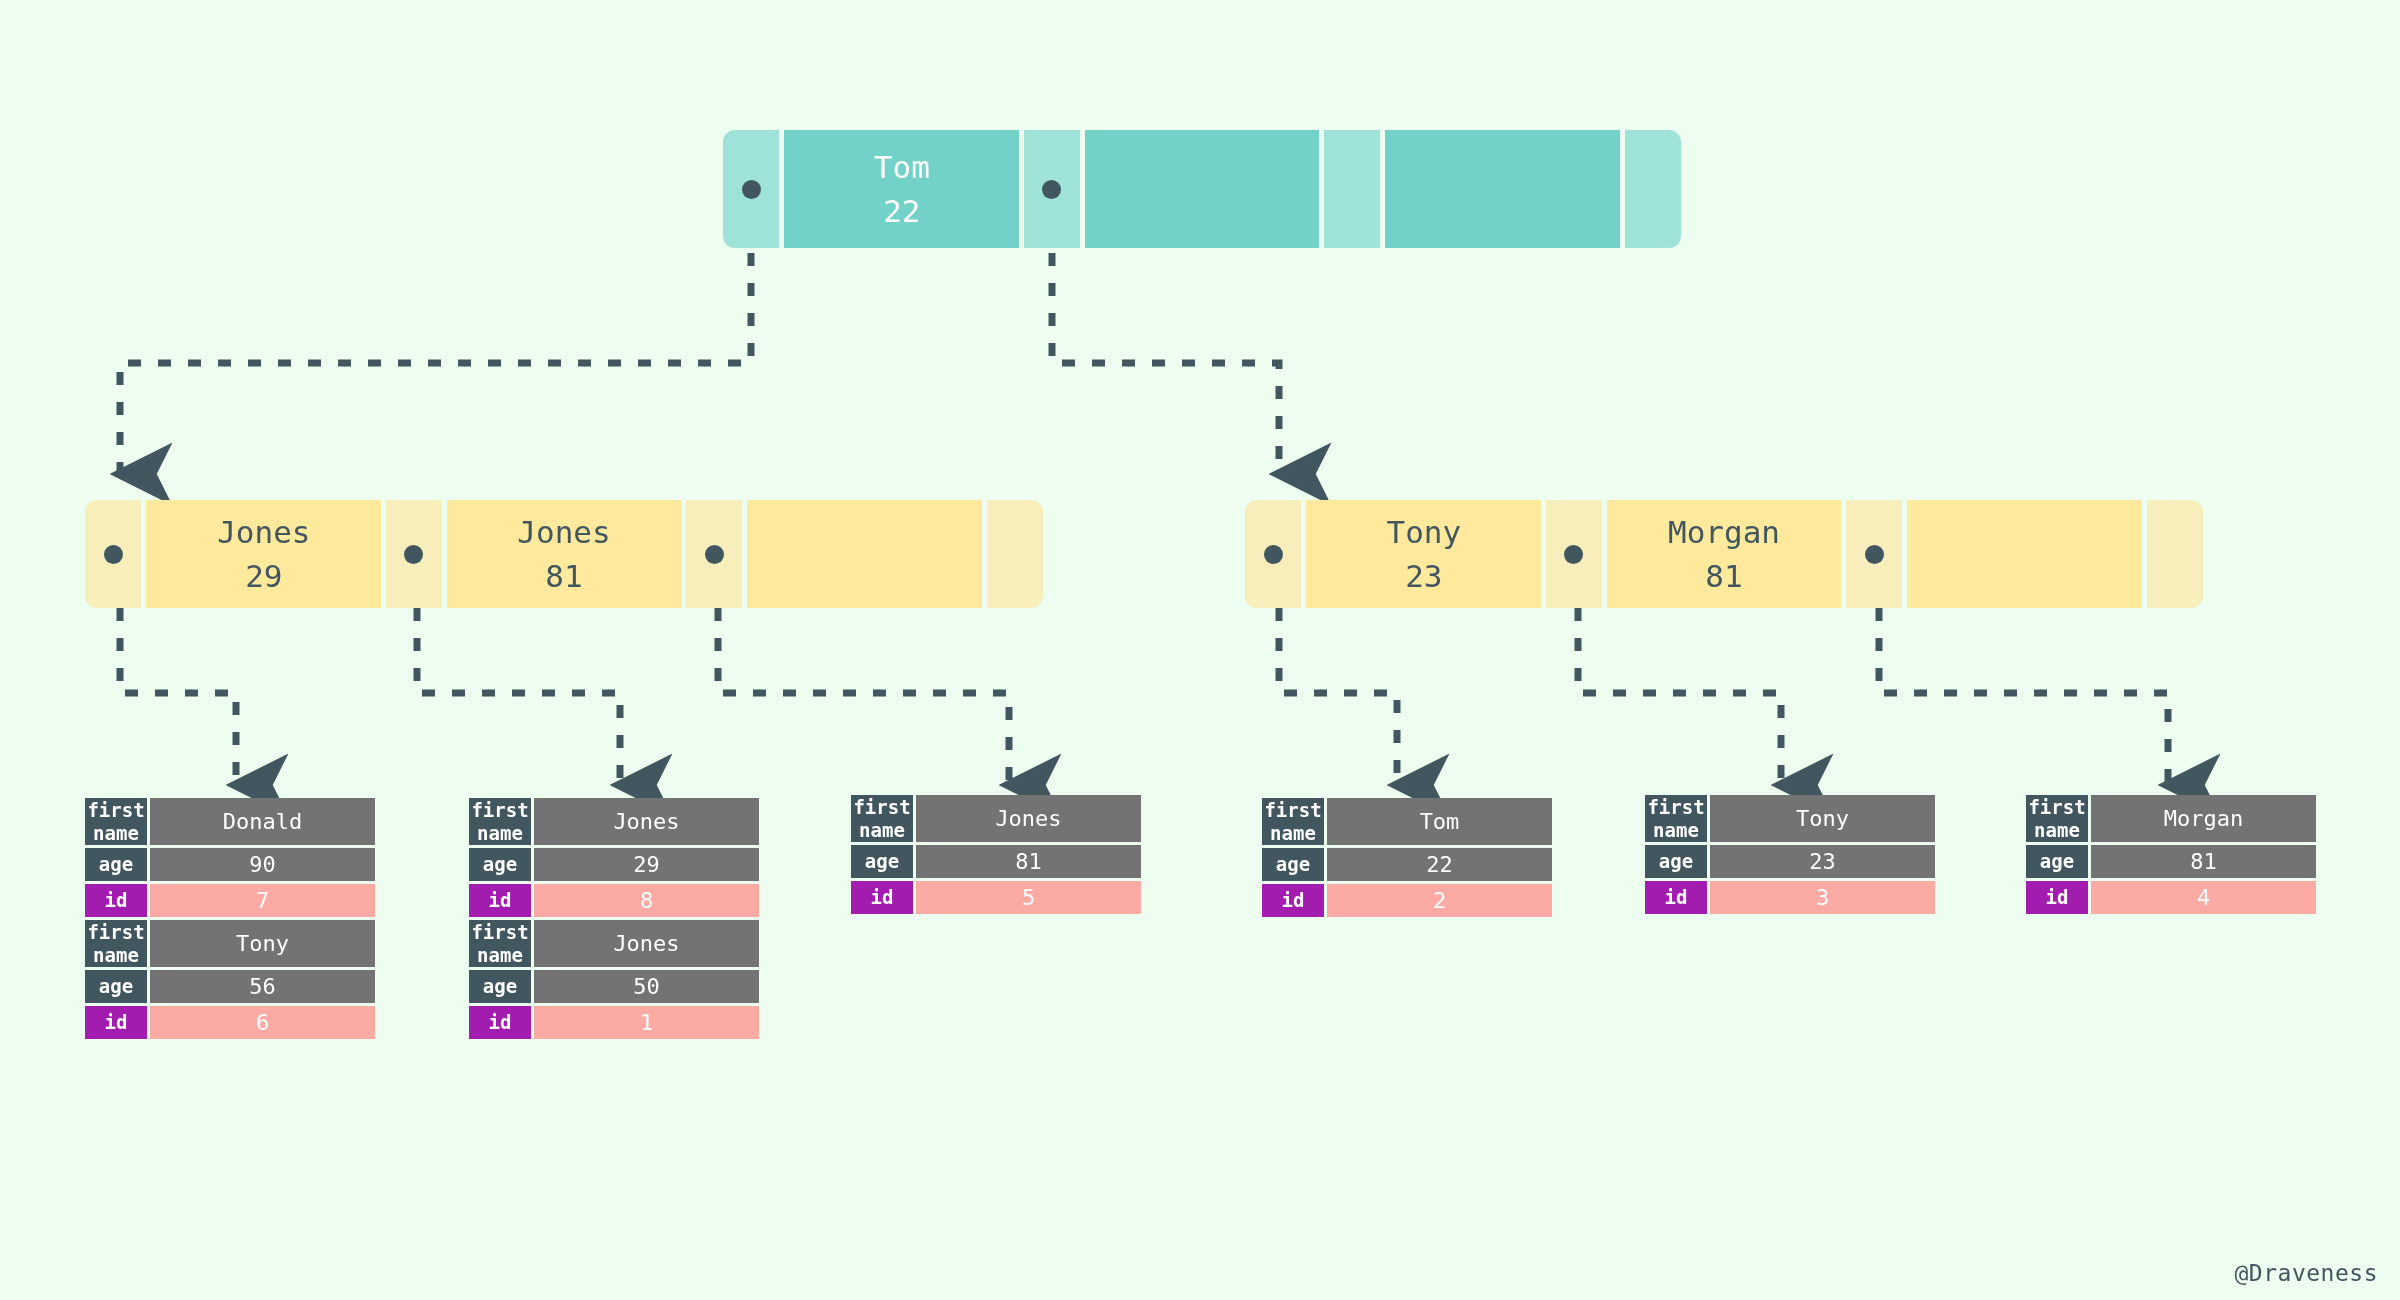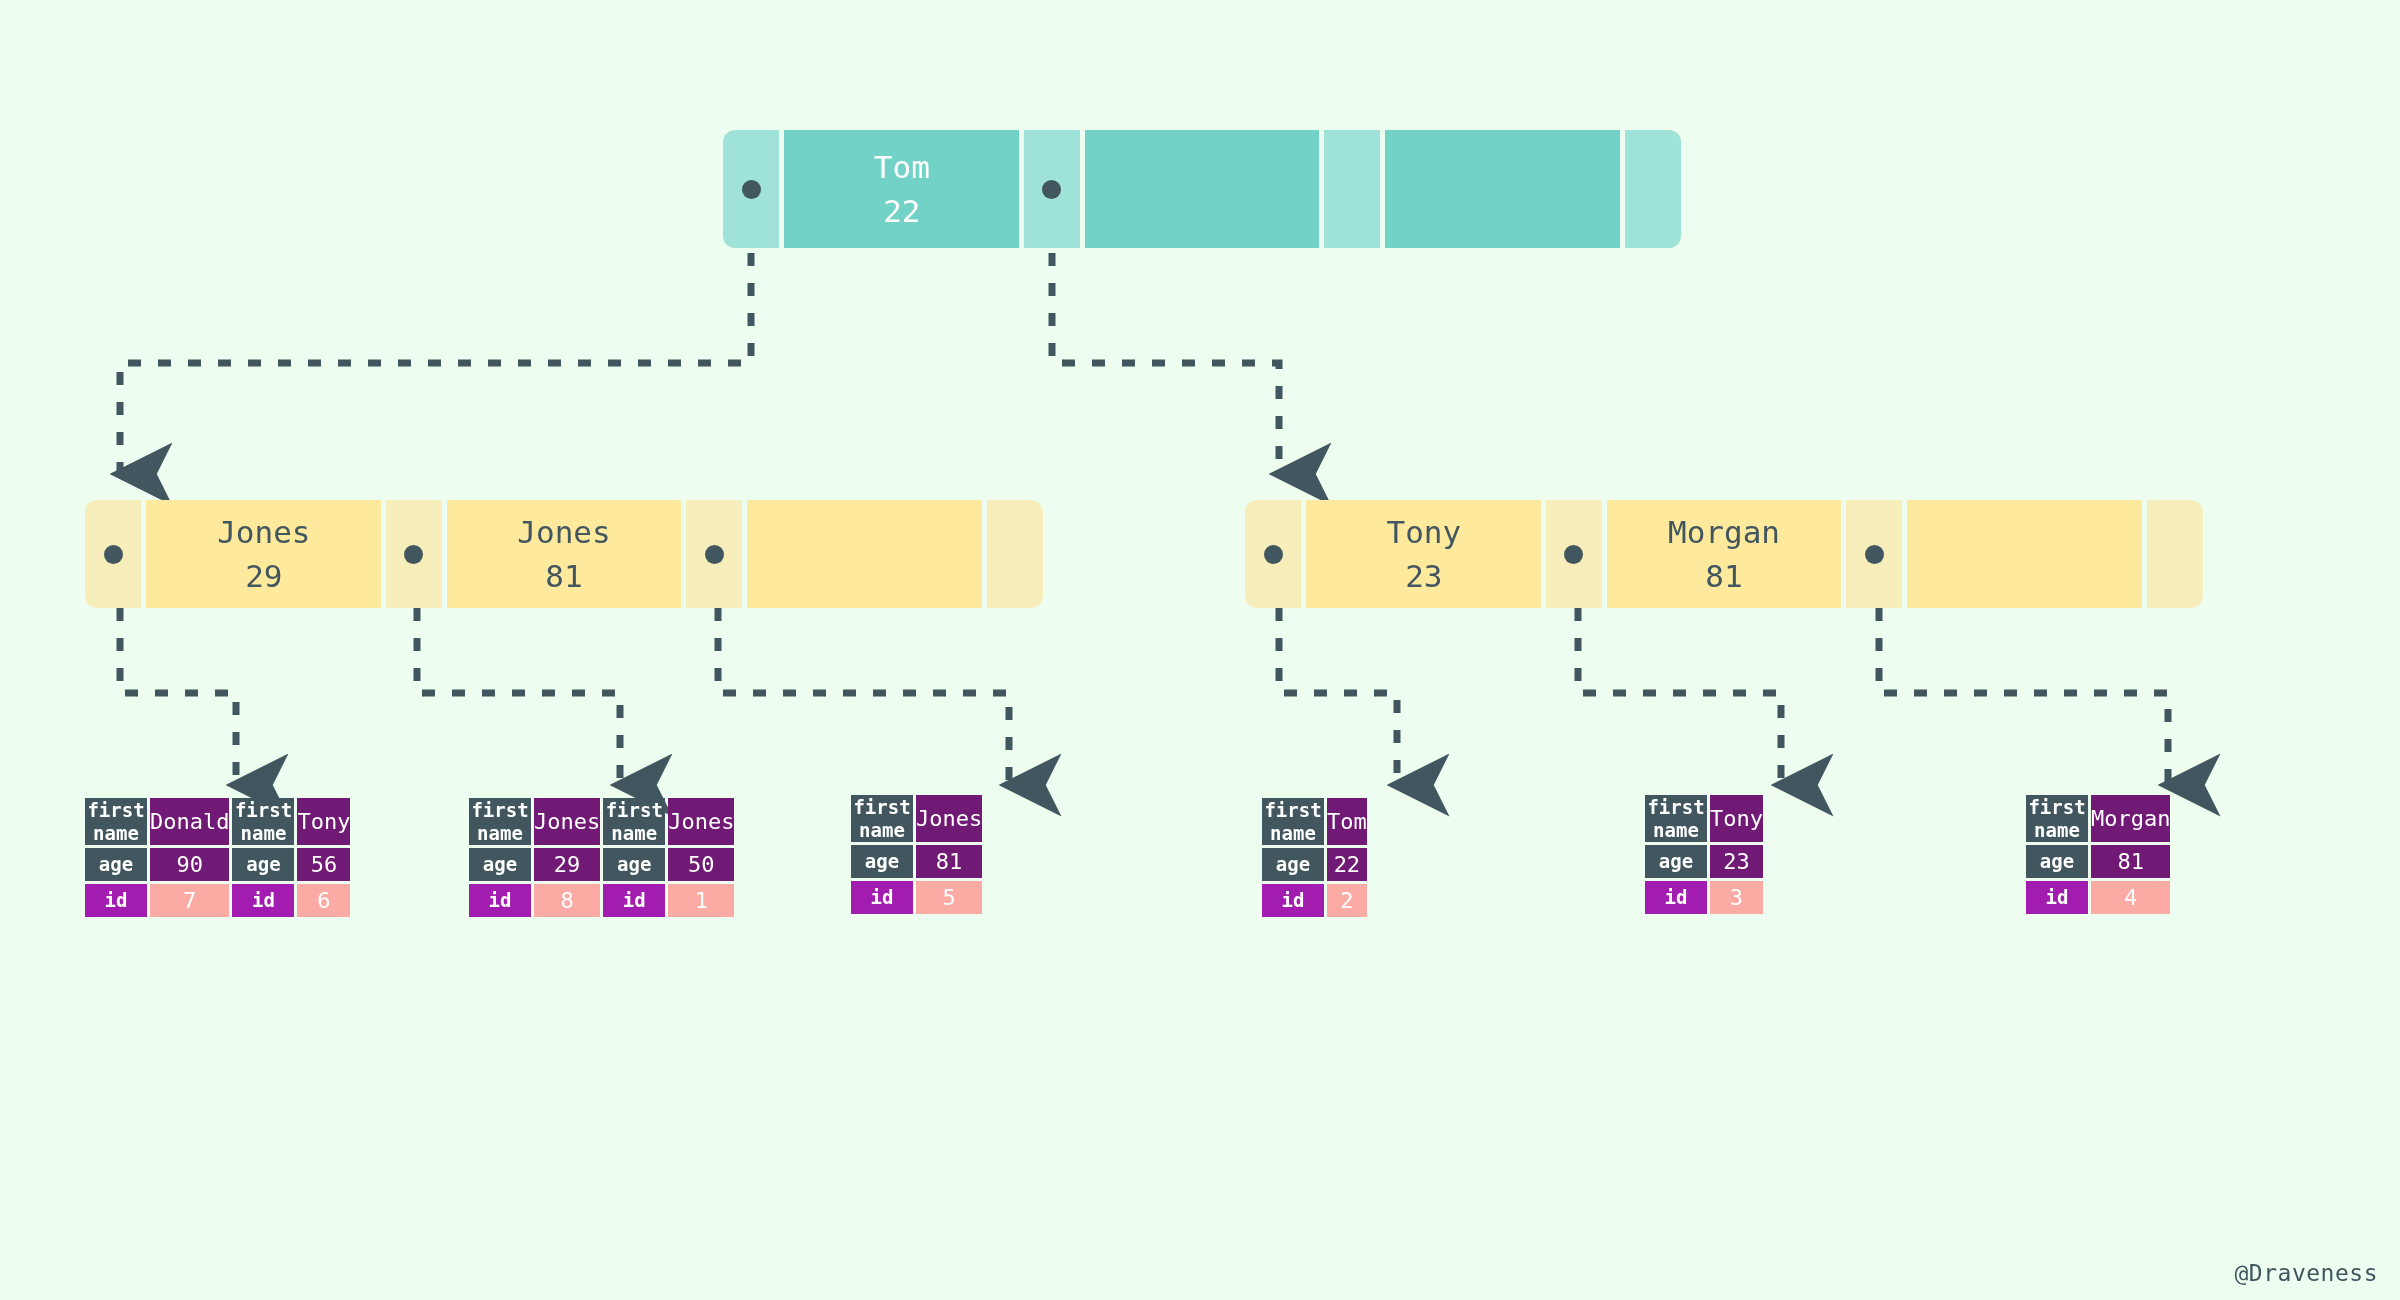--- a/index.html
+++ b/index.html
@@ -40,32 +40,32 @@
   .node.teal .keytext { color: #ffffff; font-size: 31px; }
 
   
   .node.yellow .slot-ptr { background: #f8eebb; }
   .node.yellow .slot-key { background: #ffe99c; }
   .node.yellow .keytext { color: #41565e; font-size: 31px; }
 
   .gap { width: 5px; background: #edfdf0; }
 
   
-  .leaf { position: absolute; display: flex; flex-direction: row; gap: 3px; }
+  .leaf { position: absolute; display: flex; flex-direction: column; gap: 3px; }
   .rec  { display: flex; flex-direction: column; gap: 3px; }
   .row  { display: flex; gap: 3px; }
   .cell-label, .cell-value {
     display: flex; align-items: center; justify-content: center;
     color: #ffffff; text-align: center;
   }
   .cell-label { width: 62px; font-size: 19px; font-weight: bold; line-height: 1.18; }
   .cell-value { flex: 1; font-size: 22px; }
 
   .row.dark .cell-label { background: #41565e; }
-  .row.dark .cell-value { background: #701a75; }
+  .row.dark .cell-value { background: #737373; }
   .row.red  .cell-label { background: #a21caf; }
   .row.red  .cell-value { background: #fcaaa4; }
 
   .row.h1 .cell-label, .row.h1 .cell-value { height: 47px; }
   .row.h2 .cell-label, .row.h2 .cell-value { height: 33px; }
 
   
   #watermark {
     position: absolute; right: 22px; bottom: 14px;
     font-size: 23px; color: #41565e; letter-spacing: 0.5px;

